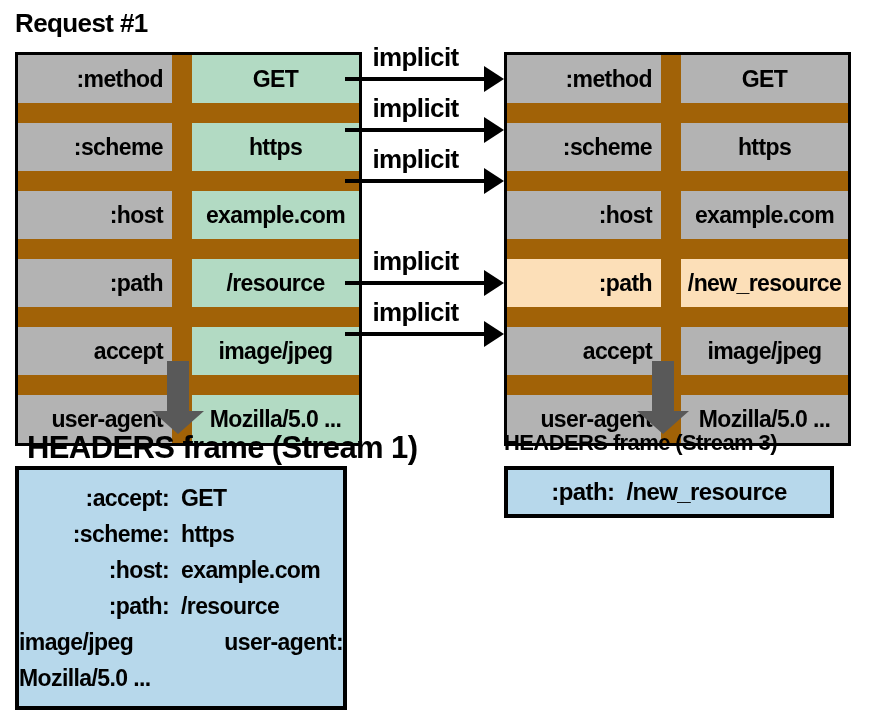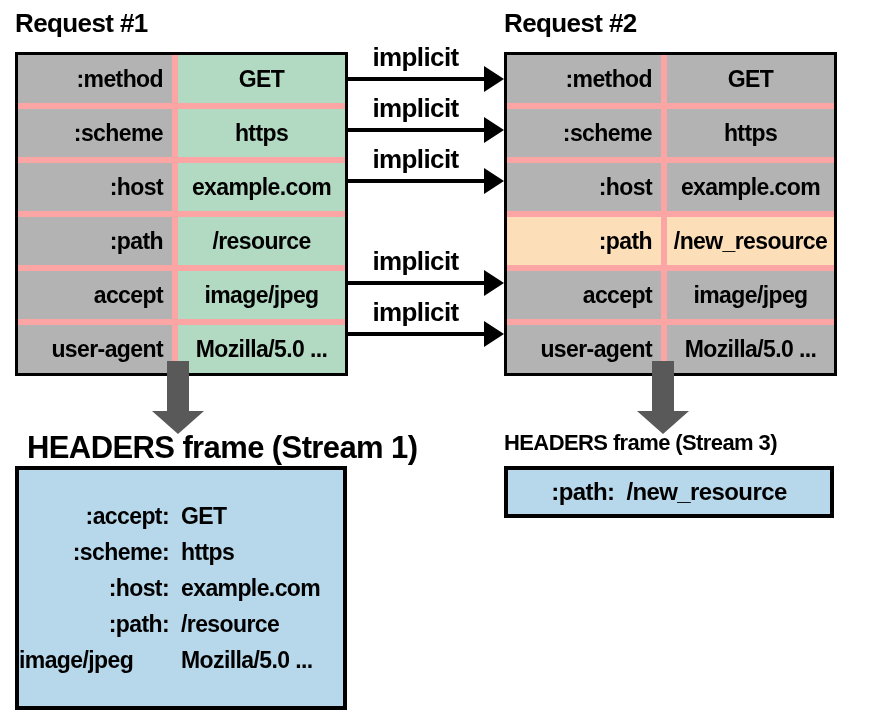--- a/index.html
+++ b/index.html
@@ -5,21 +5,21 @@
   html,body{margin:0;padding:0;background:#fff;}
   #stage{
     position:relative;width:873px;height:722px;background:#fff;overflow:hidden;
     font-family:"Liberation Sans",sans-serif;color:#000;
     letter-spacing:-0.6px;font-weight:700;border-radius:7px;
   }
   .title{position:absolute;font-size:26px;white-space:nowrap;}
   .htable{
     position:absolute;display:grid;
     grid-template-columns:154px 167px;grid-auto-rows:48px;
-    gap:6px;background:#fca5a5;border:3px solid #000;
+    gap:20px;background:#a16207;border:3px solid #000;
   }
   .cell{display:flex;align-items:center;font-size:23px;background:var(--gray);white-space:nowrap;overflow:hidden;}
   .cell.key{justify-content:flex-end;padding-right:9px;}
   .cell.val{justify-content:center;}
   .t1 .cell.val{background:var(--green);}
   .cell.hl{background:var(--peach) !important;}
   
   .harrow{position:absolute;left:345px;width:159px;height:0;}
   .harrow .shaft{position:absolute;left:0;top:-2px;width:141px;height:4px;background:#000;}
   .harrow .head{position:absolute;right:0;top:-13px;width:0;height:0;
@@ -37,21 +37,20 @@
   .frame1 .k{display:flex;align-items:center;justify-content:flex-end;font-size:23px;white-space:nowrap;}
   .frame1 .v{display:flex;align-items:center;font-size:23px;white-space:nowrap;}
   .frame3{display:flex;align-items:center;justify-content:center;gap:12px;font-size:24px;white-space:nowrap;}
 </style>
 </head>
 <body>
 
 <div id="stage">
 
   <div class="title" style="left:15px;top:8px;">Request #1</div>
-  <div class="title" style="left:504px;top:8px;">Request #2</div>
 
   <div class="htable t1" style="left:15px;top:52px;">
     <div class="cell key">:method</div>
     <div class="cell val">GET</div>
     <div class="cell key">:scheme</div>
     <div class="cell val">https</div>
     <div class="cell key">:host</div>
     <div class="cell val">example.com</div>
     <div class="cell key">:path</div>
     <div class="cell val">/resource</div>
@@ -117,20 +116,21 @@
   <div class="frame frame1" style="left:15px;top:466px;width:324px;height:228px;">
     <div class="k">:accept:</div>
     <div class="v">GET</div>
     <div class="k">:scheme:</div>
     <div class="v">https</div>
     <div class="k">:host:</div>
     <div class="v">example.com</div>
     <div class="k">:path:</div>
     <div class="v">/resource</div>
     <div class="v">image/jpeg</div>
+    <div class="k">user-agent:</div>
     <div class="v">Mozilla/5.0 ...</div>
   </div>
 
   <div class="frame frame3" style="left:504px;top:466px;width:322px;height:44px;">
     <span class="k">:path:</span>
     <span class="v">/new_resource</span>
   </div>
 
 </div>
 

